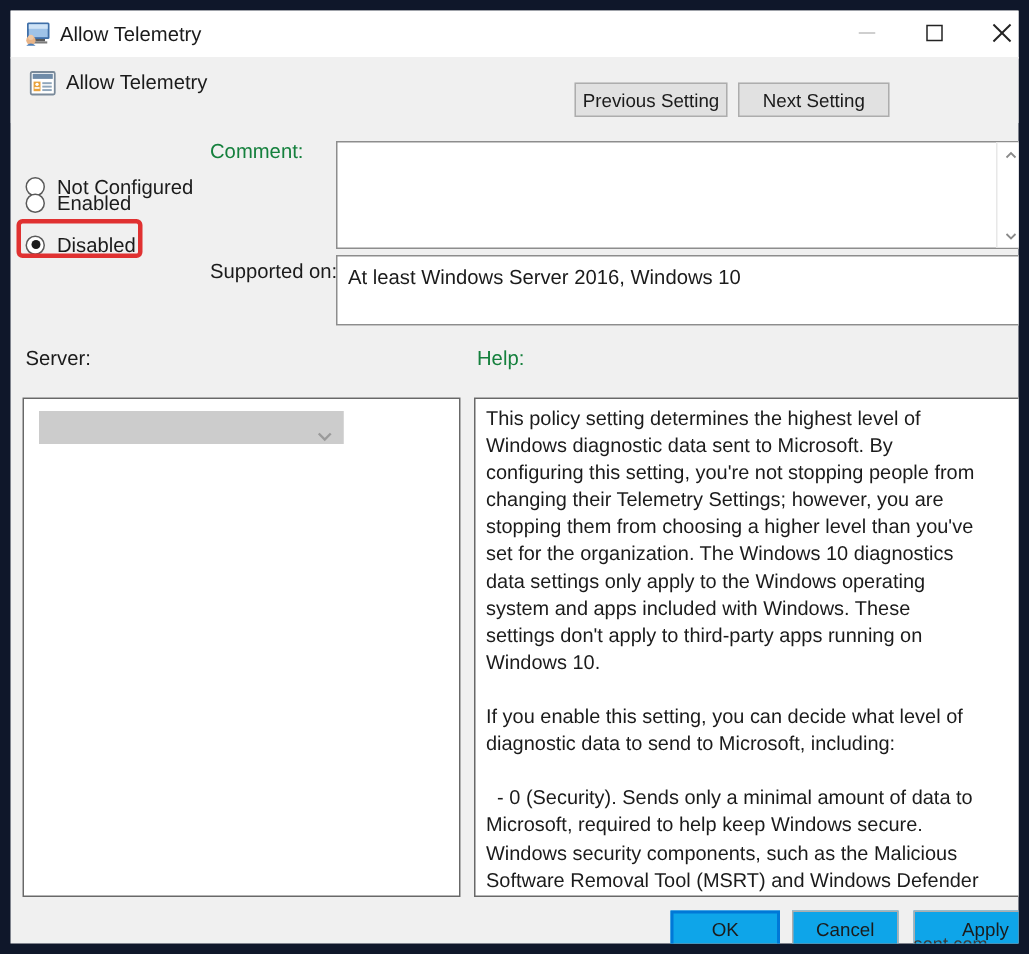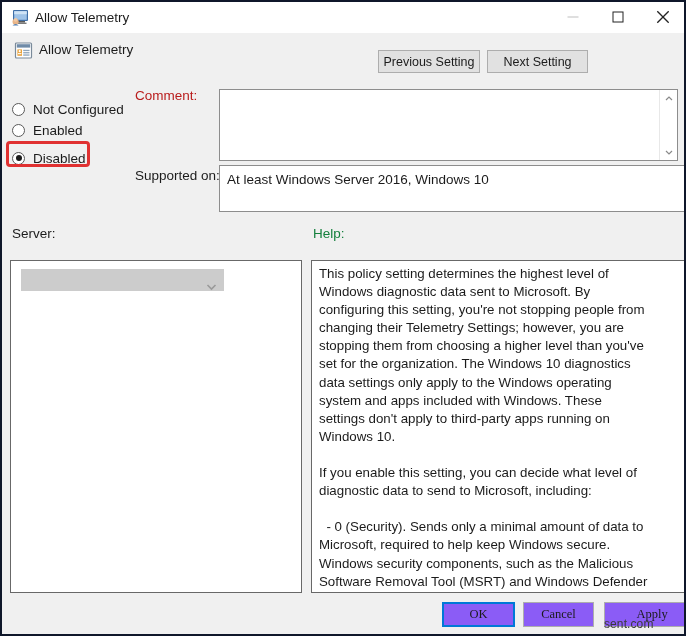--- a/index.html
+++ b/index.html
@@ -13,21 +13,21 @@
     font-family: "Liberation Sans", sans-serif;
     -webkit-font-smoothing: antialiased;
     overflow: hidden;
   }
 
   #window {
     position: relative;
     width: 686px;
     height: 636px;
     box-sizing: border-box;
-    border: 2px solid #0f172a;
+    border: 7px solid #0f172a;
     background: #f0f0f0;
     overflow: hidden;
   }
 
   
   #titlebar {
     position: absolute;
     left: 0; top: 0;
     width: 684px;
     height: 31px;
@@ -127,21 +127,21 @@
     width: 200px;
   }
   .radio-row {
     position: absolute;
     left: 10px;
     height: 22px;
     display: flex;
     align-items: center;
     cursor: default;
   }
-  #radio-not-configured { top: 16px; }
+  #radio-not-configured { top: 26px; }
   #radio-enabled        { top: 37px; }
   #radio-disabled       { top: 65px; }
   .radio-mark {
     position: relative;
     width: 13px;
     height: 13px;
     box-sizing: border-box;
     border: 1px solid #5a5a5a;
     border-radius: 50%;
     background: #ffffff;
@@ -175,21 +175,21 @@
     border: 3px solid #e03131;
     border-radius: 4px;
     pointer-events: none;
   }
 
   
   #comment-label {
     position: absolute;
     left: 133px; top: 86px;
     font-size: 13.5px;
-    color: #b91c1c;
+    color: #15803d;
     white-space: nowrap;
   }
   #comment-box {
     position: absolute;
     left: 217px; top: 87px;
     width: 459px; height: 72px;
     box-sizing: border-box;
     border: 1px solid #8d8d8d;
     background: #ffffff;
   }
@@ -355,23 +355,23 @@
     justify-content: center;
     cursor: default;
   }
 
   
   .footer-btn {
     position: absolute;
     top: 600px;
     height: 25px;
     box-sizing: border-box;
-    background: #8b5cf6;
+    background: #0ea5e9;
     border: 1px solid #adadad;
-    font-family: Liberation Serif, serif;
+    font-family: Liberation Sans, sans-serif;
     font-size: 12.5px;
     color: #1b1b1b;
     padding: 0;
     cursor: default;
     white-space: nowrap;
   }
   #btn-ok {
     left: 440px;
     width: 73px;
     border: 2px solid #0078d7;

